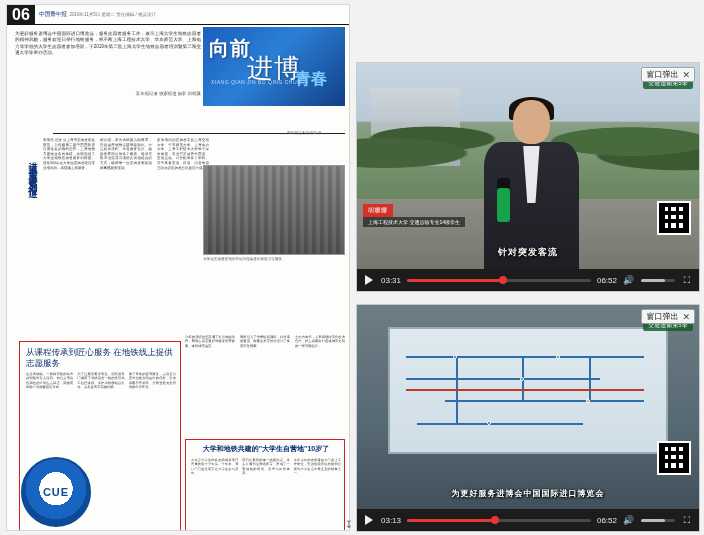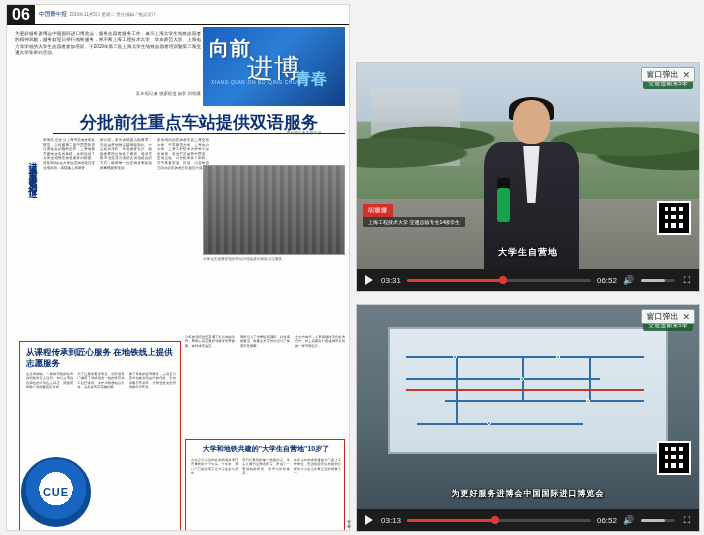--- a/index.html
+++ b/index.html
@@ -157,21 +157,21 @@
 
   
   .np-boxA {
     position: absolute; left: 12px; top: 336px;
     width: 162px; height: 192px;
     border: 1px solid #cc2222;
   }
   .np-boxA-title {
     position: absolute; left: 6px; top: 5px;
     width: 150px;
-    font-size: 8.5px; font-weight: bold; color: #0b2f73;
+    font-size: 8.5px; font-weight: normal; color: #0b2f73;
     line-height: 11px;
   }
   .np-boxA-cols {
     position: absolute; left: 6px; top: 30px;
     width: 150px; height: 155px;
     display: flex; gap: 4px;
   }
   .np-boxA-col {
     flex: 1; font-size: 3.3px; line-height: 4.4px;
     color: #3d3d3d; text-align: justify; overflow: hidden;
@@ -425,21 +425,20 @@
     <div class="np-intro">为更好服务进博会中国国际进口博览会，服务志愿者服务工作，展示上海大学生地铁志愿者的精神风貌，服务欢迎日举行地铁服务，将不断上海工程技术大学、华东师范大学、上海电力等学校的大学生志愿者参加培训，于2019年第二批上海大学生地铁志愿者培训暨第二海交通大学等举办活动。</div>
     <div class="np-intro-sign">青年报记者 独家报道  摄影 刘晓晨</div>
 
     <div class="np-brand">
       <div class="np-brand-cn">向前</div>
       <div class="np-brand-cn2">进博</div>
       <div class="np-brand-cn3">青春</div>
       <div class="np-brand-en">XIANG QIAN JIN BO QING CHUN</div>
     </div>
 
-    <div class="np-head2">分批前往重点车站提供双语服务</div>
     <div class="np-headrule"></div>
 
     <div class="np-vert">进博会志愿者系列报道</div>
 
     <div class="np-cols">
       <div class="np-col narrow">本报讯 记者 从上海市志愿者协会获悉，为迎接第二届中国国际进口博览会的顺利召开，上海地铁方面联合多所高校，共同启动了大学生地铁志愿者服务训练营。首批300余名大学生志愿者经过专业培训后，将陆续上岗服务。</div>
       <div class="np-col narrow">据介绍，本次训练营为期两周，内容涵盖地铁运营基础知识、应急处置流程、外语服务礼仪、线路换乘指引等多个模块。培训采取理论授课与现场实训相结合的方式，确保每一位志愿者都能熟练掌握服务技能。</div>
       <div class="np-col narrow">参加培训的志愿者来自上海交通大学、华东师范大学、上海电力大学、上海工程技术大学等十余所高校，专业背景涵盖外国语、交通运输、计算机等多个学科。其中具备英语、日语、法语等语言能力的志愿者占比超过六成。</div>
     </div>
 
@@ -491,21 +490,21 @@
           <div class="mic"></div>
         </div>
       </div>
       <div class="wm-badge" style="white-space:pre-line">青年时政频道
 交通运输第5季</div>
       <div class="qr">
           <div class="qr-inner"></div>
         </div>
       <div class="lower-third">胡姗姗</div>
       <div class="lower-third2">上海工程技术大学 交通运输专业14级学生</div>
-      <div class="subtitle">大学生自营地</div>
+      <div class="subtitle">针对突发客流</div>
       <div class="popout">
         <span>窗口弹出</span>
         <span class="x">✕</span>
       </div>
     </div>
     <div class="ctrl">
       <div class="btn">
           <div class="play-tri"></div>
         </div>
       <div class="time">03:31</div>

